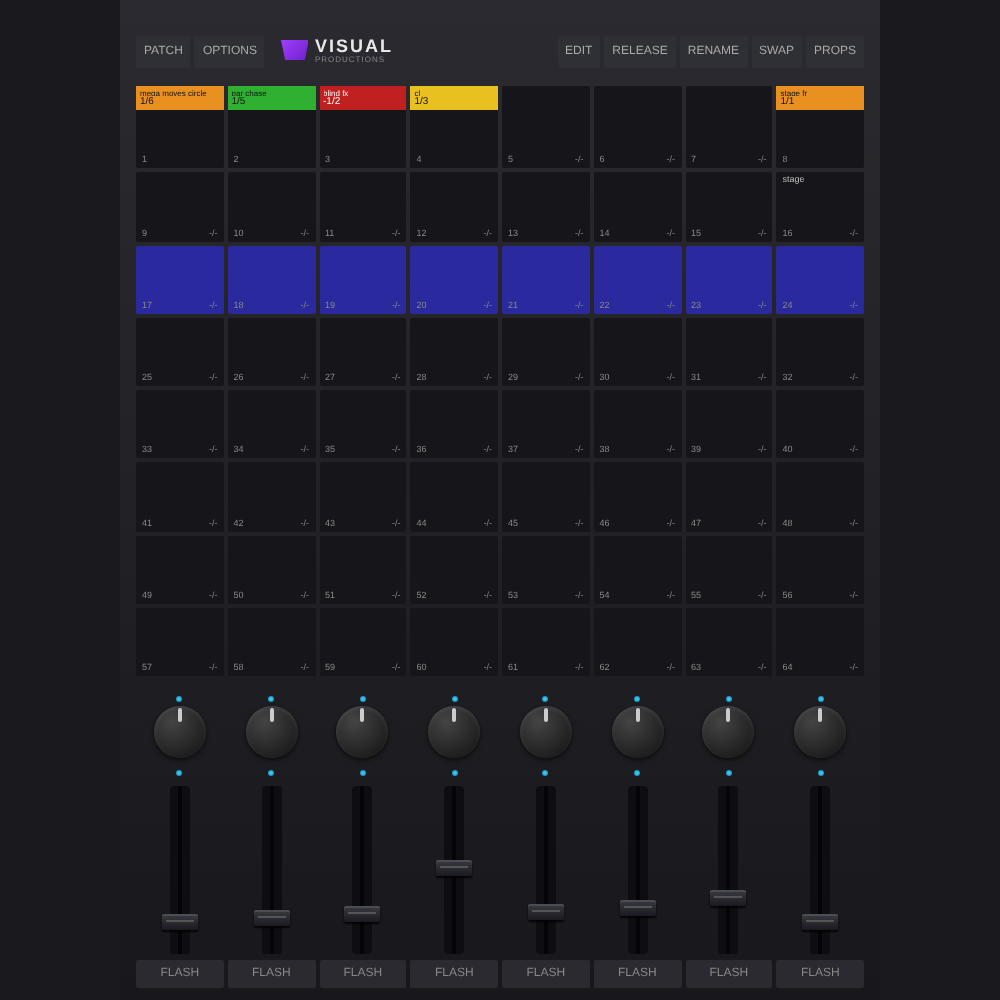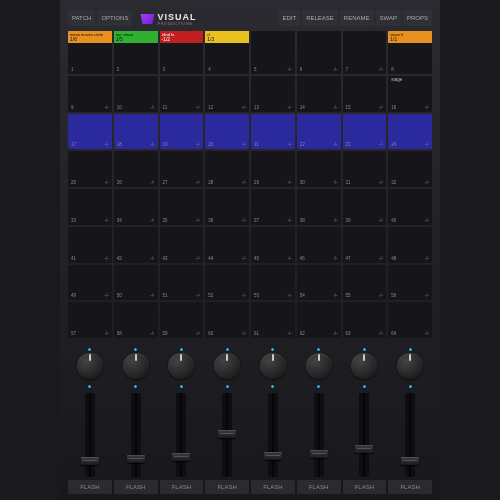--- a/index.html
+++ b/index.html
@@ -15,24 +15,25 @@
   .app {
     width: 380px;
     height: 500px;
     background: linear-gradient(180deg, #2a2a30 0%, #18181c 100%);
     padding: 6px 8px;
     display: flex;
     flex-direction: column;
   }
   .header {
     display: flex;
-    align-items: flex-end;
+    align-items: flex-start;
     gap: 2px;
     height: 20px;
     margin-bottom: 5px;
+    margin-top: 12px;
   }
   .hbtn {
     background: #2f2f36;
     color: #aaa;
     font-size: 6px;
     height: 16px;
     display: flex;
     align-items: center;
     justify-content: center;
     border-radius: 1px;

